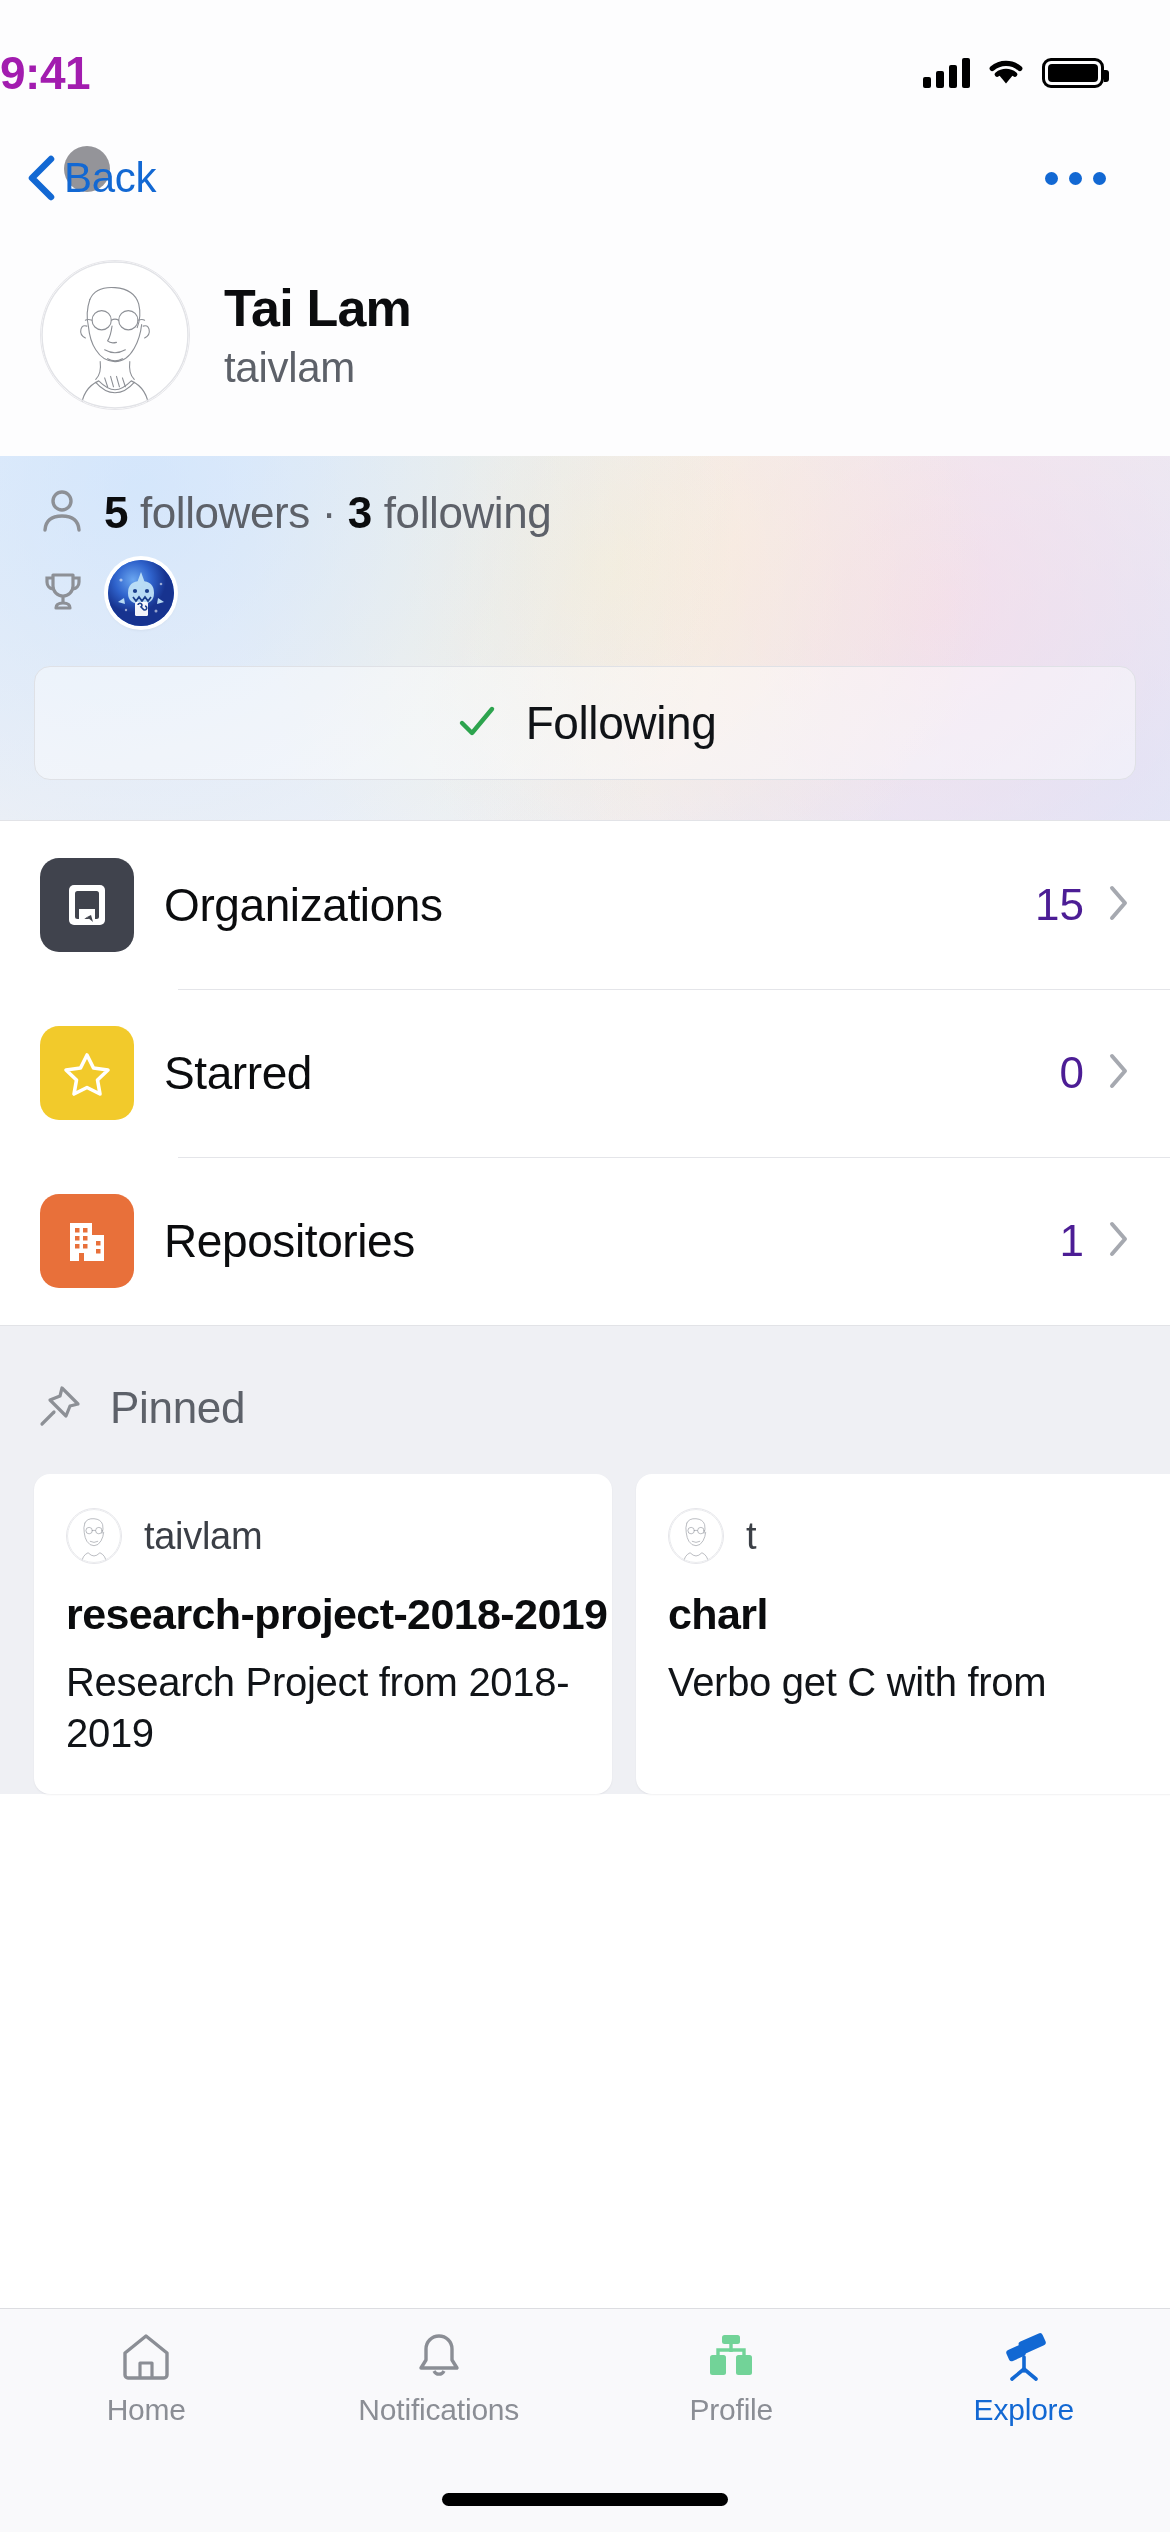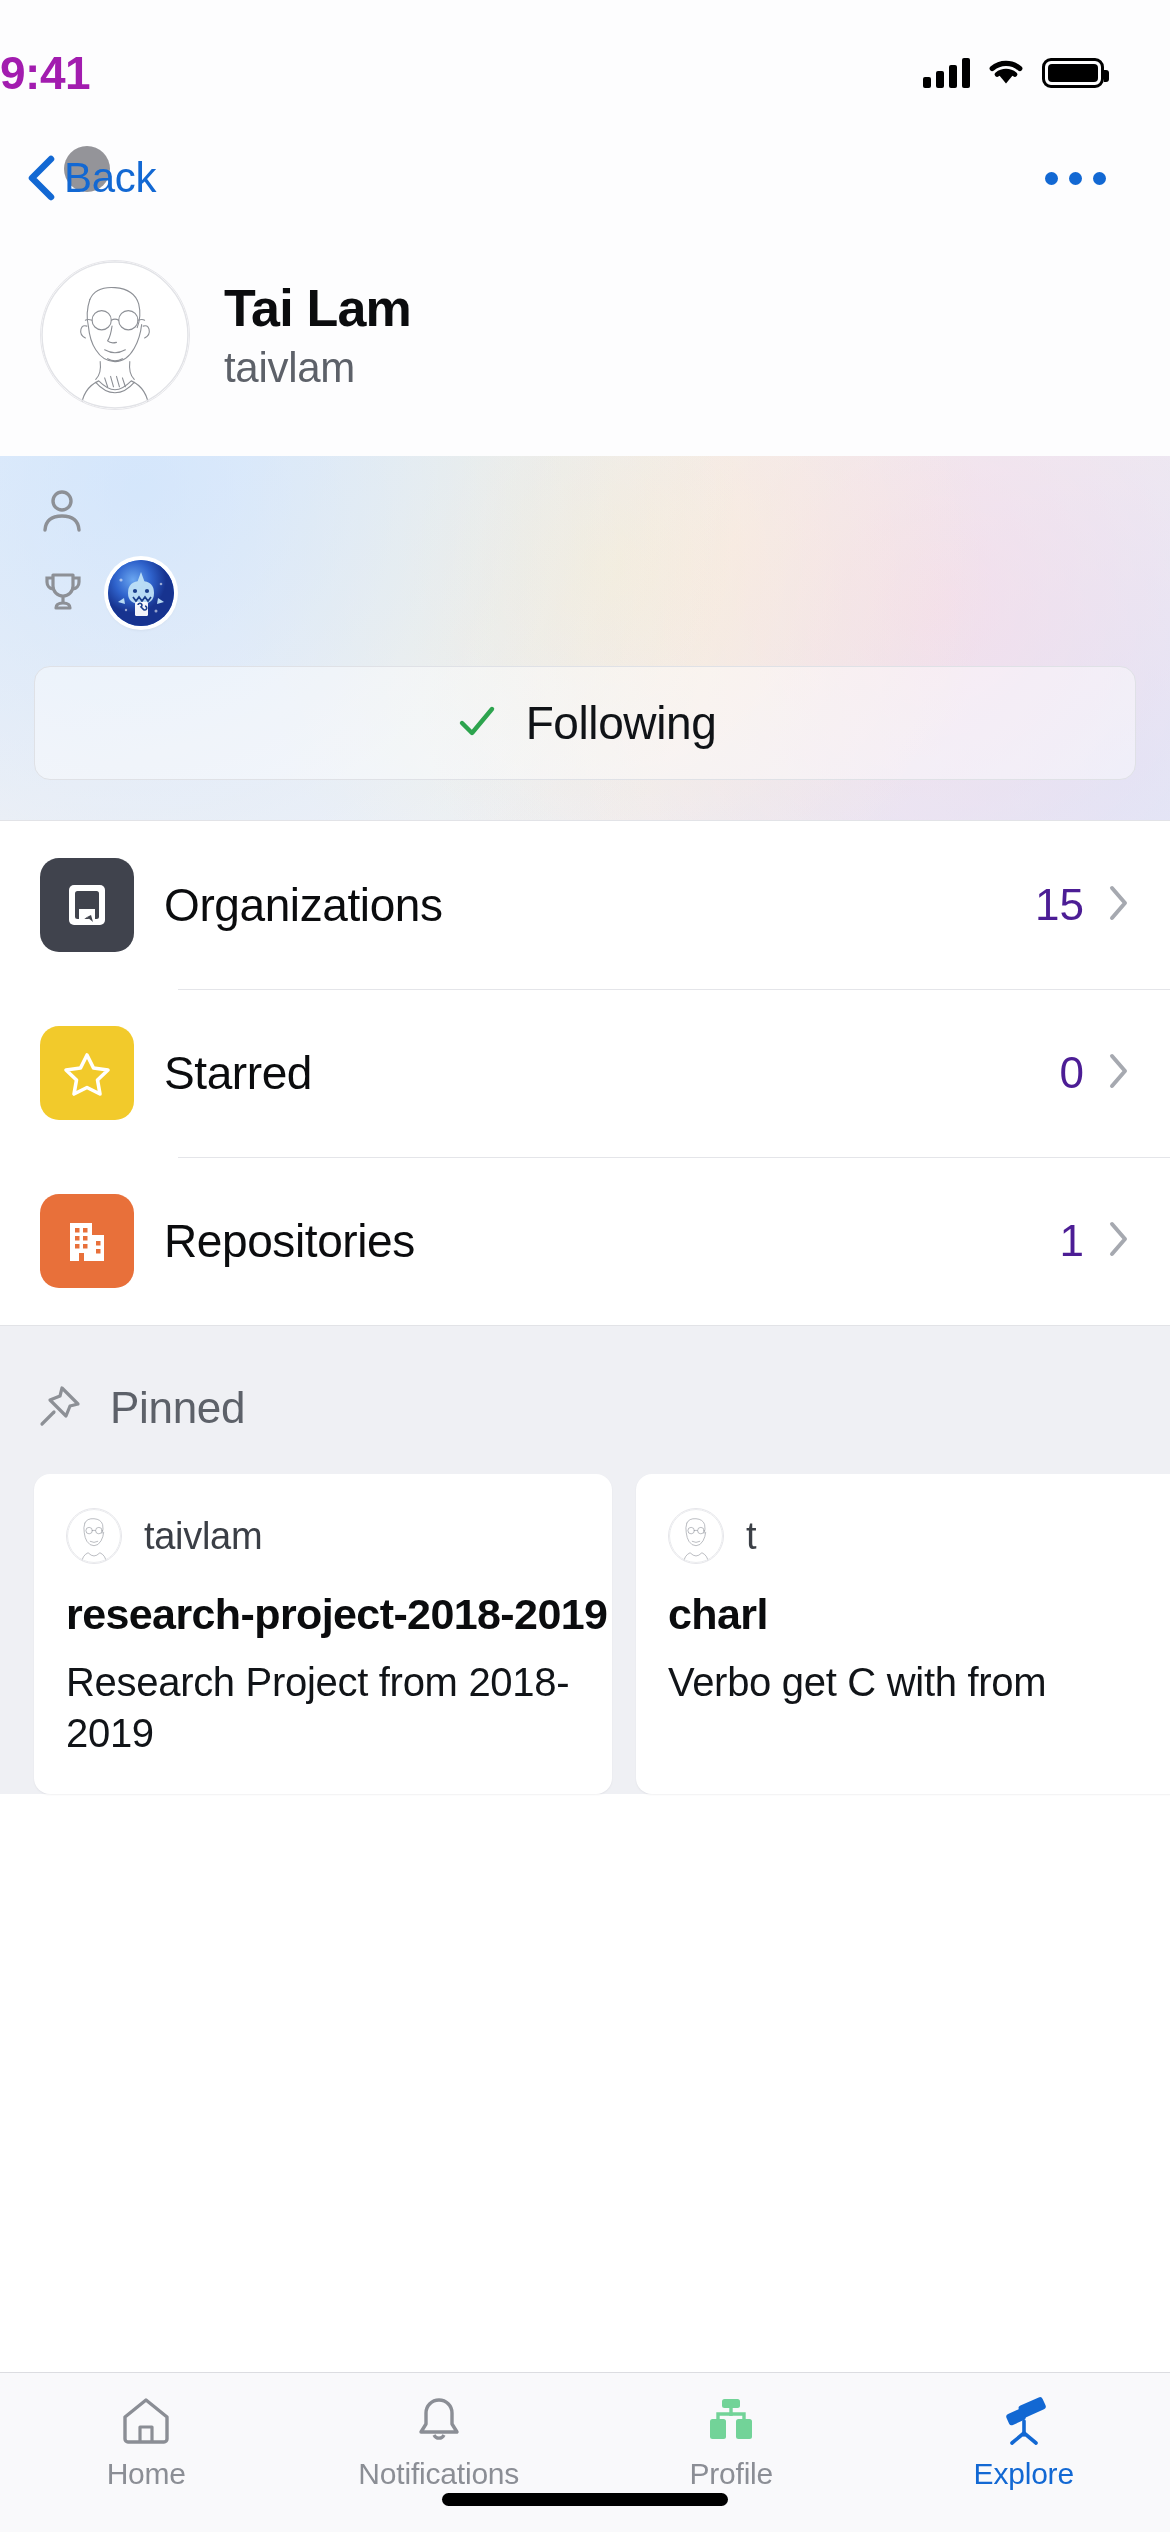--- a/index.html
+++ b/index.html
@@ -181,21 +181,21 @@
     font-size:43px; font-weight:bold; color:#0b0c0e;
     margin-top:26px; letter-spacing:-0.6px; white-space:nowrap;
   }
   .repo-desc {
     font-size:40px; color:#111418; margin-top:18px; line-height:1.28; letter-spacing:-0.3px;
   }
 
   
   .tab-bar {
     position:absolute; left:0; right:0; bottom:0;
-    height:160px;
+    height:224px;
     background:rgba(249,249,251,.94);
     border-top:1px solid #dcdde1;
     display:flex; align-items:flex-start; padding-top:18px;
   }
   .tab { flex:1; display:flex; flex-direction:column; align-items:center; gap:8px; }
   .tab-ico { height:58px; display:flex; align-items:center; justify-content:center; }
   .tab-ico svg { height:54px; width:58px; }
   .tab-label { font-size:30px; color:#8b8e95; letter-spacing:-0.2px; }
   .tab.active .tab-label { color:#1268d3; }
   .home-indicator {
@@ -278,20 +278,21 @@
 
 <div class="tint-band">
 
   <div class="stat-row">
     <span>
       <svg class="person-icon" viewBox="0 0 44 46">
         <circle cx="22" cy="13" r="9" stroke="#8d9096" stroke-width="3.4" fill="none"></circle>
         <path d="M5 42 q1-14 17-14 q16 0 17 14" stroke="#8d9096" stroke-width="3.4" fill="none" stroke-linecap="round"></path>
       </svg>
     </span>
+    <span class="stat-text"><b>5</b><span> followers</span><span> · </span><b>3</b><span> following</span></span>
   </div>
 
   <div class="badge-row">
     <span>
       <svg class="trophy-icon" viewBox="0 0 46 46">
         <path d="M13 7 h20 v11 a10 10 0 0 1 -20 0 z" stroke="#8d9096" stroke-width="3.2" fill="none" stroke-linejoin="round"></path>
         <path d="M13 10 h-6 v4 a7 7 0 0 0 6 7" stroke="#8d9096" stroke-width="3.2" fill="none"></path>
         <path d="M33 10 h6 v4 a7 7 0 0 1 -6 7" stroke="#8d9096" stroke-width="3.2" fill="none"></path>
         <path d="M23 28 v7" stroke="#8d9096" stroke-width="3.2"></path>
         <path d="M16 40 q0-5 7-5 q7 0 7 5 z" stroke="#8d9096" stroke-width="3.2" fill="none" stroke-linejoin="round"></path>

